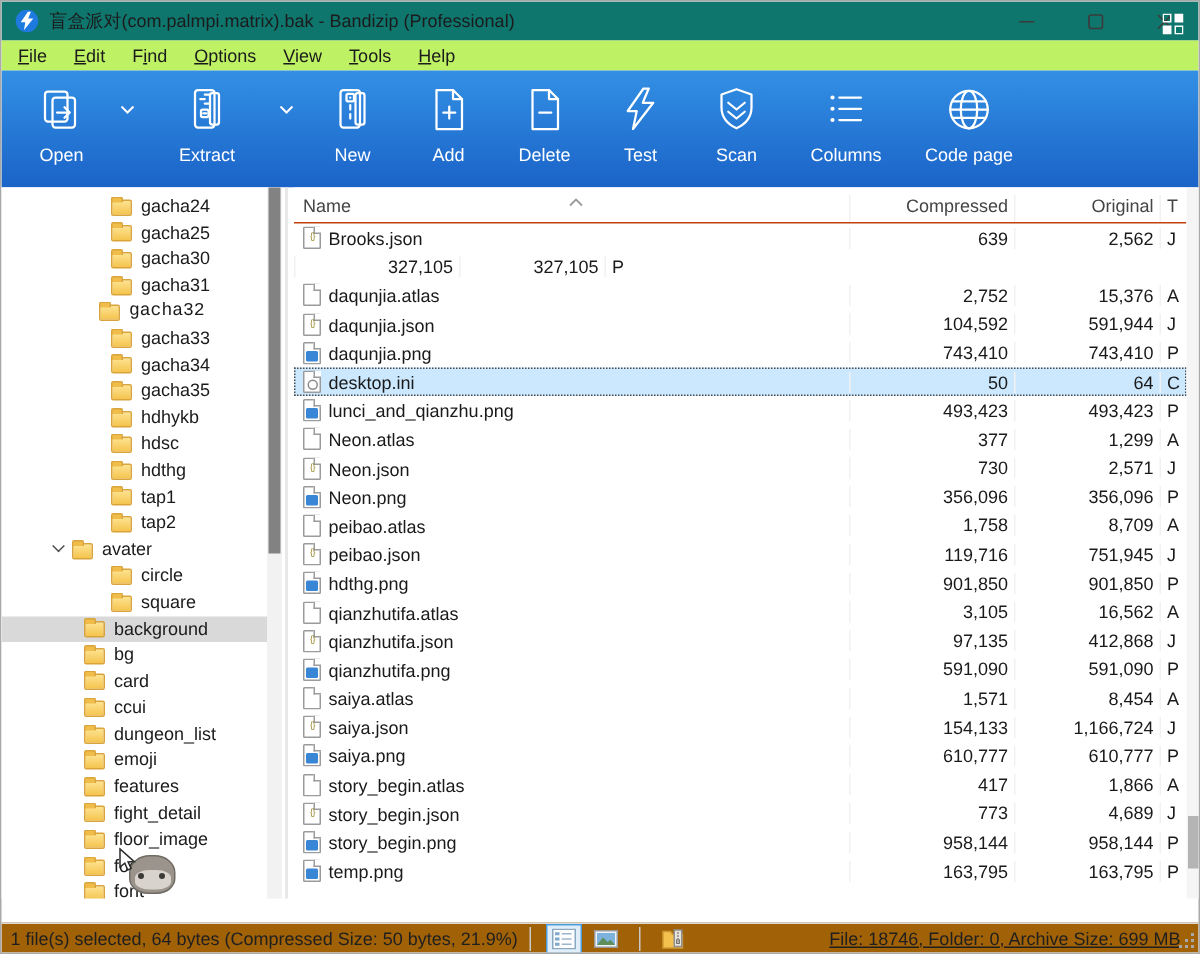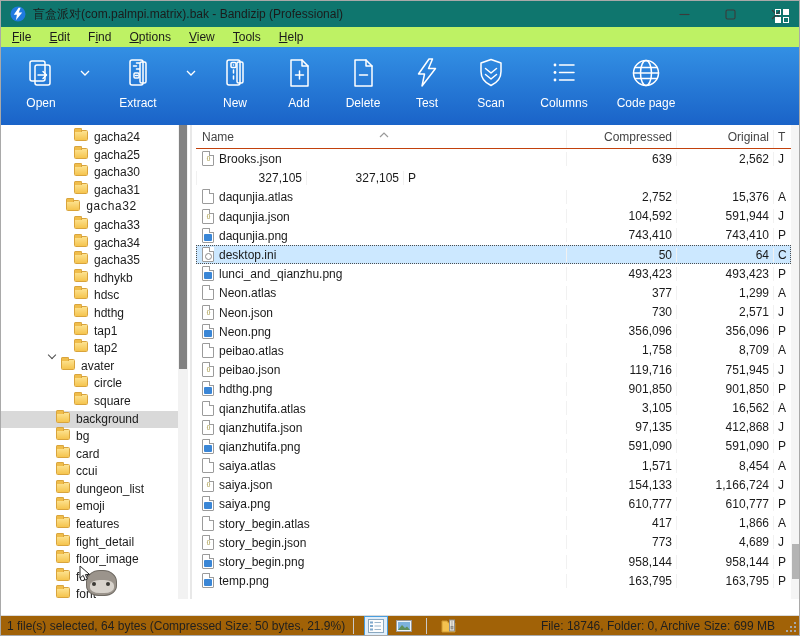--- a/index.html
+++ b/index.html
@@ -25,21 +25,21 @@
   .tbtn { width:64px; display:flex; flex-direction:column; align-items:center; flex:none; }
   .ticon { width:36px; height:36px; display:block; }
   .tlabel { color:#fff; font-size:12px; margin-top:5px; white-space:nowrap; }
   .tdrop { width:24px; height:36px; display:flex; align-items:center; justify-content:center; flex:none; }
   .tbtn.wide { width:82px; }
   .layout-toggle { position:absolute; right:10px; top:8px; width:14px; height:14px; }
   
   .main { position:absolute; left:0; top:124px; width:100%; height:474px; background:#fff; }
   .sidebar { position:absolute; left:0; top:0; width:177px; height:100%; overflow:hidden; background:#fff; }
   .tree { position:absolute; left:0; top:4px; width:100%; }
-  .tree-item { height:17.6px; line-height:17.6px; display:flex; align-items:flex-start; white-space:nowrap; }
+  .tree-item { height:17.6px; line-height:17.6px; display:flex; align-items:center; white-space:nowrap; }
   .tree-item.sel { background:#d9d9d9; }
   .chev { width:15px; flex:none; position:relative; }
   .chev.open::before { content:''; position:absolute; left:3px; top:-6px; width:5px; height:5px;
     border-right:1.5px solid #4d4d4d; border-bottom:1.5px solid #4d4d4d; transform:rotate(45deg); }
   .folder { width:14px; height:11px; flex:none; position:relative; margin-right:6px; margin-top:1px;
     background:linear-gradient(#fde391,#f5c44e); border:1px solid #d9a43c; border-radius:1.5px; }
   .folder::before { content:''; position:absolute; left:-1px; top:-3px; width:6px; height:3px;
     background:#f0bd4a; border:1px solid #d9a43c; border-bottom:none; border-radius:1.5px 1.5px 0 0; }
   .tlab { color:#1b1b1b; }
   
@@ -72,21 +72,21 @@
   
   .fl-vscroll { position:absolute; left:790px; top:0; width:10px; height:100%; background:#f5f5f5; }
   .fl-vthumb { position:absolute; left:1px; top:419px; width:8px; height:35px; background:#b4b4b4; }
   
   .statusbar { position:absolute; left:0; bottom:0; width:100%; height:20px; background:#a16207;
     border-top:1px solid #dadada; display:flex; align-items:center; font-size:12px; color:#1f1f1f;text-align:center; }
   .sb-left { padding-left:6px; white-space:nowrap; }
   .sb-sep { width:1px; height:16px; background:#c9c9c9; margin:0 8px; flex:none; }
   .view-btn { width:24px; height:20px; display:flex; align-items:center; justify-content:center; margin:0 2px; border:1px solid transparent; }
   .view-btn.active { border:1px solid #4a9ede; background:#e0eefa; }
-  .sb-right { position:absolute; right:24px; white-space:nowrap; }
+  .sb-right { position:absolute; right:12px; white-space:nowrap;text-decoration:underline; }
   .resize-grip { position:absolute; right:3px; bottom:3px; width:10px; height:10px; }
   .resize-grip i { position:absolute; width:2px; height:2px; background:#a8a8a8; }
   
   .cursor-wrap { position:absolute; left:78px; top:440px; width:40px; height:32px; pointer-events:none; z-index:50; }
   .cursor-blob { position:absolute; left:7px; top:5px; width:31px; height:26px; background:#9b948c;
     border:1px solid #6f6a63; border-radius:45% 45% 40% 40%; }
   .cursor-blob::before { content:''; position:absolute; left:3px; top:9px; width:24px; height:13px; background:#d8d3cc; border-radius:40%; }
   .cursor-blob::after { content:''; position:absolute; left:5px; top:11px; width:4px; height:4px; background:#3c3a36; border-radius:50%;
     box-shadow:14px 0 0 #3c3a36; }
   .cursor-arrow { position:absolute; left:0; top:0; }
@@ -300,21 +300,21 @@
           <div class="tree-item" style="padding-left: 58px;">
             <span class="chev"></span>
             <span class="folder"></span>
             <span class="tlab">tap1</span>
           </div>
           <div class="tree-item" style="padding-left: 58px;">
             <span class="chev"></span>
             <span class="folder"></span>
             <span class="tlab">tap2</span>
           </div>
-          <div class="tree-item" style="padding-left: 45px;">
+          <div class="tree-item" style="padding-left: 32px;">
             <span class="chev open"></span>
             <span class="folder"></span>
             <span class="tlab">avater</span>
           </div>
           <div class="tree-item" style="padding-left: 58px;">
             <span class="chev"></span>
             <span class="folder"></span>
             <span class="tlab">circle</span>
           </div>
           <div class="tree-item" style="padding-left: 58px;">

